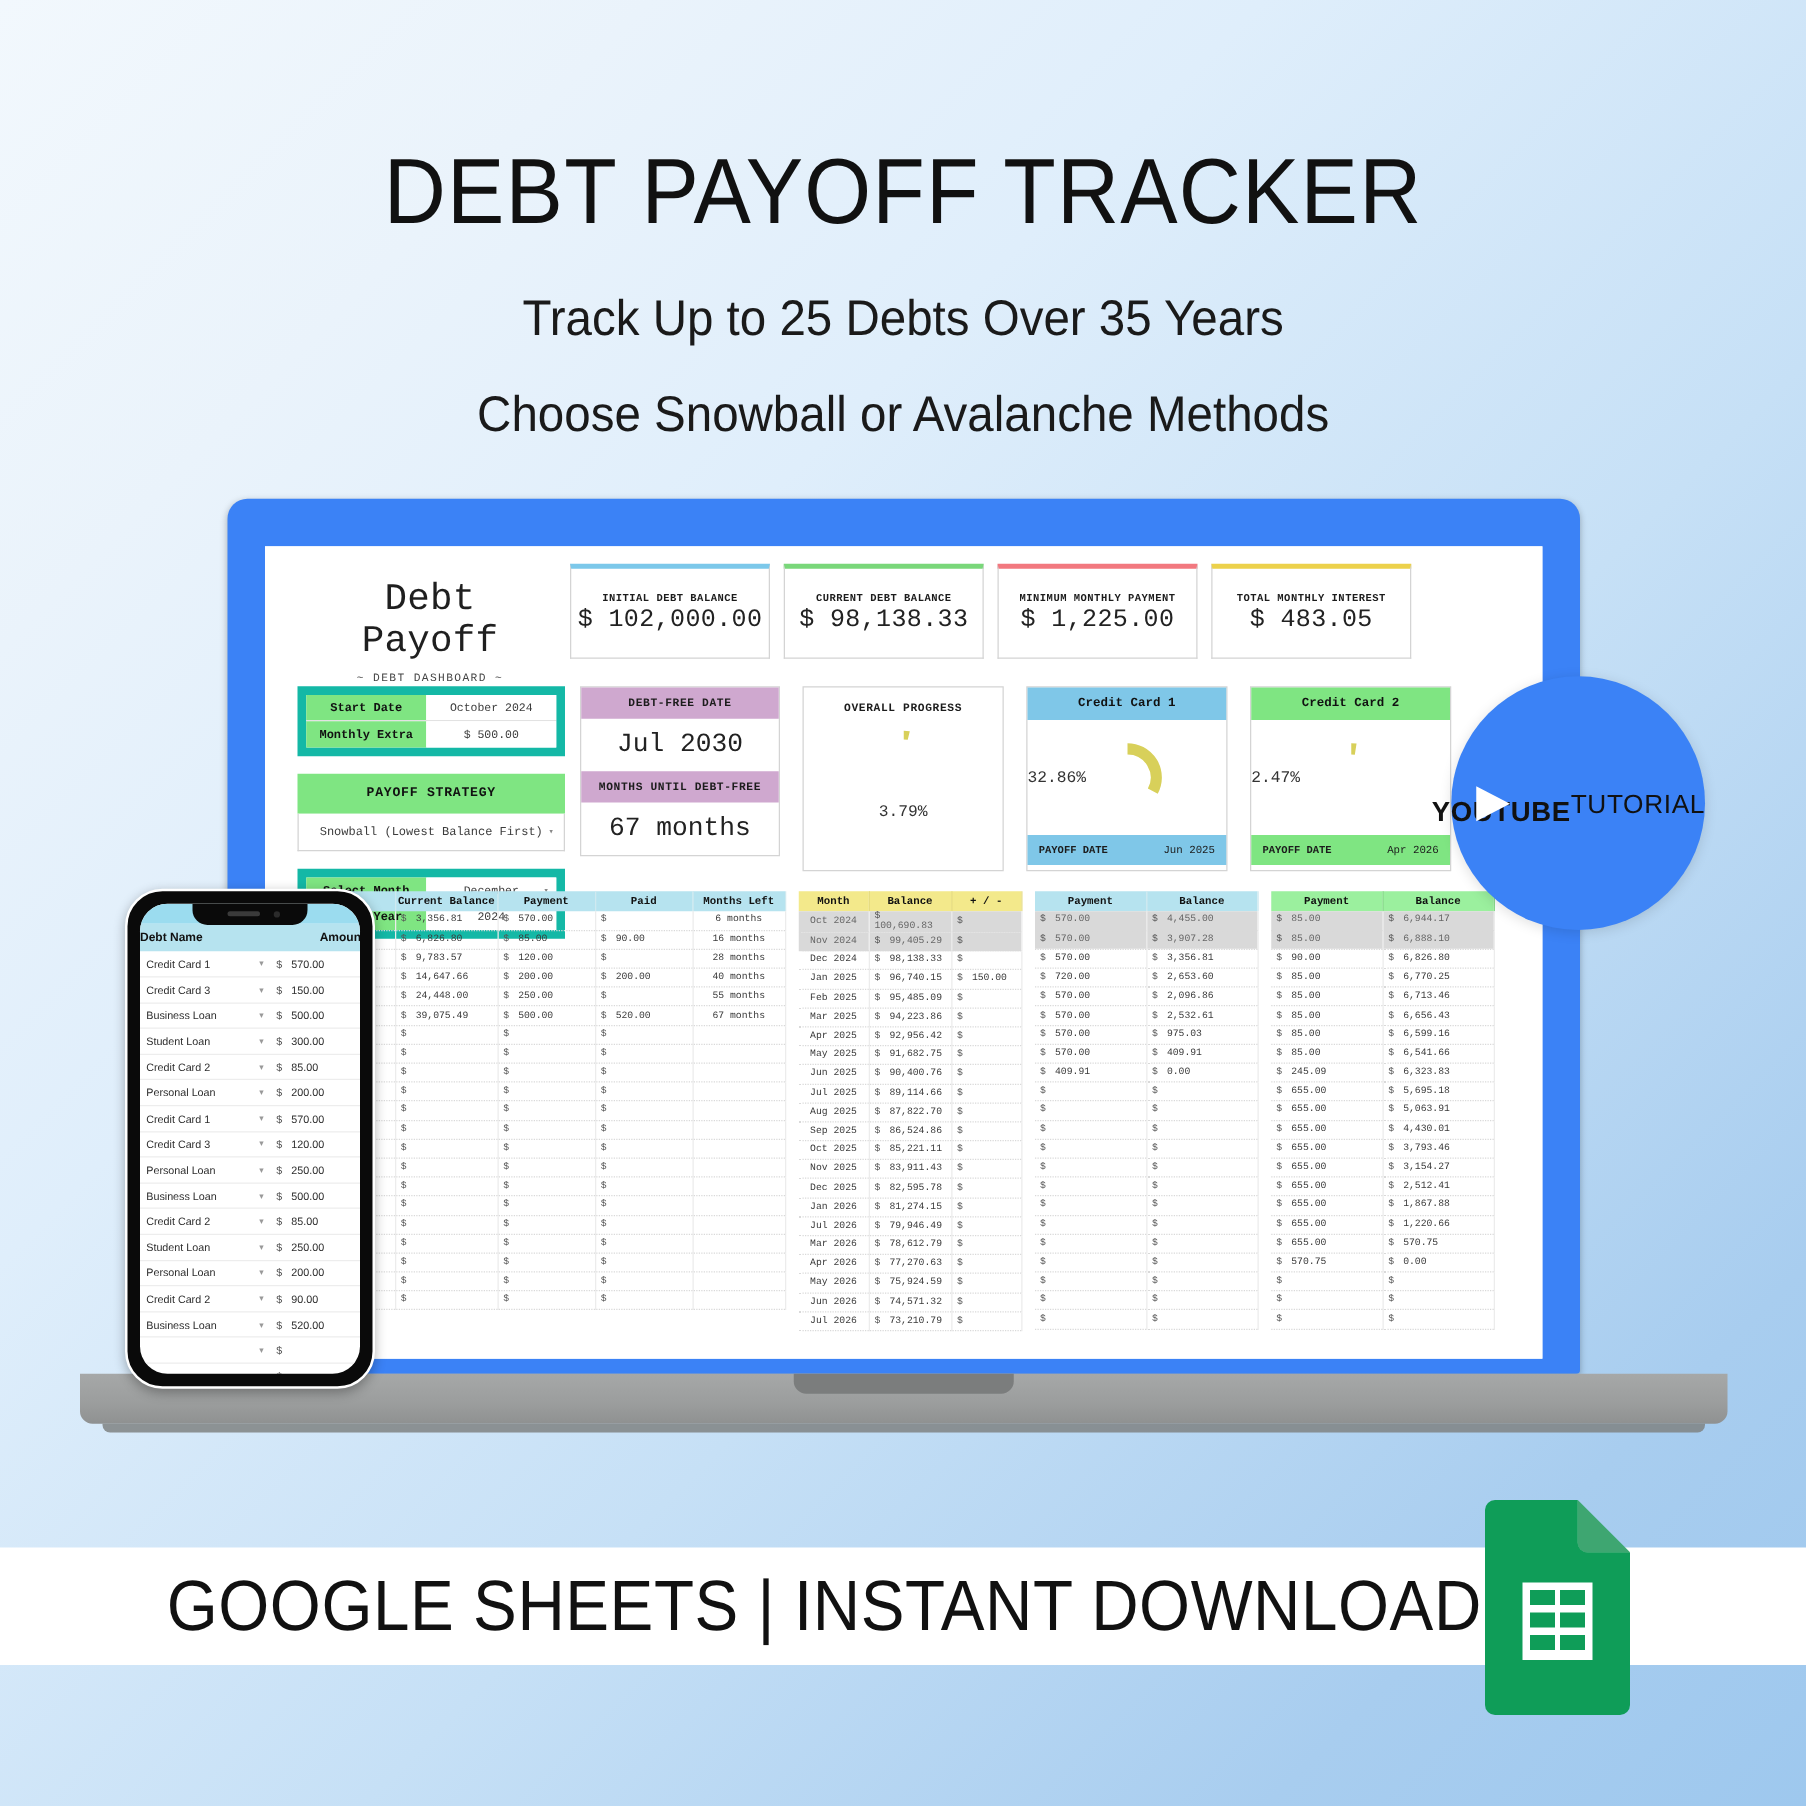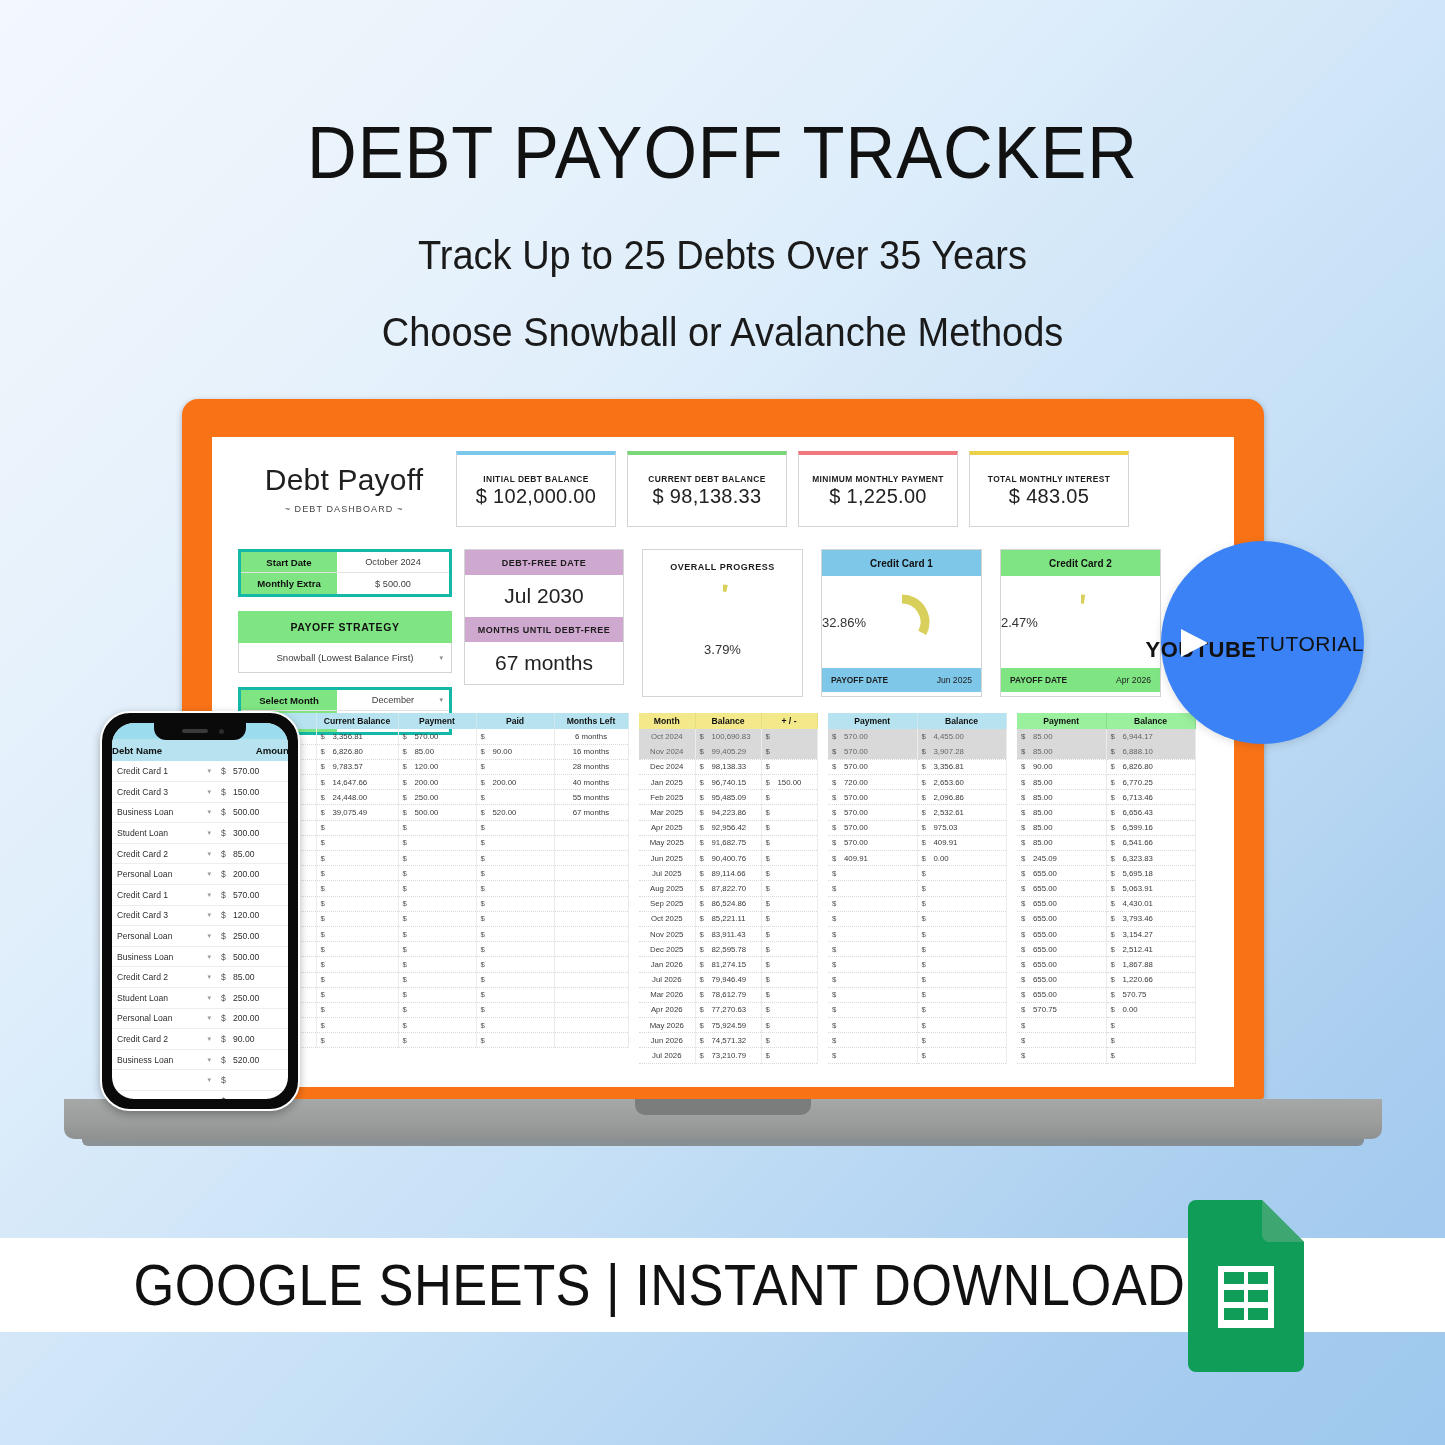--- a/index.html
+++ b/index.html
@@ -34,24 +34,25 @@
     color: #1a1a1a;
     margin-top: 32px;
     font-weight: 400;
     transform: scaleX(0.95);
   }
 
   
   .laptop { position: absolute; left: 182px; top: 399px; width: 1082px; }
   .laptop-lid {
     width: 1082px; height: 700px;
-    background: #f97316;
+    background: #3b82f6;
     border-radius: 16px 16px 3px 3px;
     padding: 38px 30px 12px 30px;
     box-shadow: 0 2px 6px rgba(0,0,0,0.28);
+    font-family: Liberation Mono, monospace;
   }
   .laptop-screen {
     width: 1022px; height: 650px;
     background: #ffffff;
     overflow: hidden;
     position: relative;
   }
   .laptop-base {
     position: absolute; left: -118px; top: 700px;
     width: 1318px; height: 40px;
@@ -83,21 +84,21 @@
   .kpi.y { border-top-color: #ecd14b; }
   .kpi-label { font-size: 8.4px; font-weight: bold; letter-spacing: .4px; color: #1c1c1c; }
   .kpi-value { font-size: 20px; color: #222; margin-top: 1px; letter-spacing: .3px; font-weight:300; }
 
   .brand { position: absolute; left: 32px; top: 26px; width: 200px; text-align: center; }
   .brand-title { font-size: 30px; color: #1f1f1f; font-weight: 400; letter-spacing: .2px; }
   .brand-sub { font-size: 9px; color: #444; letter-spacing: 1.1px; margin-top: 7px; }
 
   
   .ctrl { position: absolute; left: 26px; top: 112px; width: 214px; }
-  .ctrl-grid { display: flex; flex-direction: column; border: 3px solid #14b8a6; }
+  .ctrl-grid { display: flex; flex-direction: column; border: 7px solid #14b8a6; }
   .ctrl-row { display: flex; height: 21px; border-bottom: 1px solid #e2e2e2; }
   .ctrl-row:last-child { border-bottom: none; }
   .ctrl-key {
     width: 96px; background: #7fe582; font-size: 9.6px; font-weight: bold; color: #111;
     display: flex; align-items: center; justify-content: center;
   }
   .ctrl-val {
     flex: 1; background: #fff; font-size: 9.2px; color: #3c3c3c;
     display: flex; align-items: center; justify-content: center; position: relative;
   }

